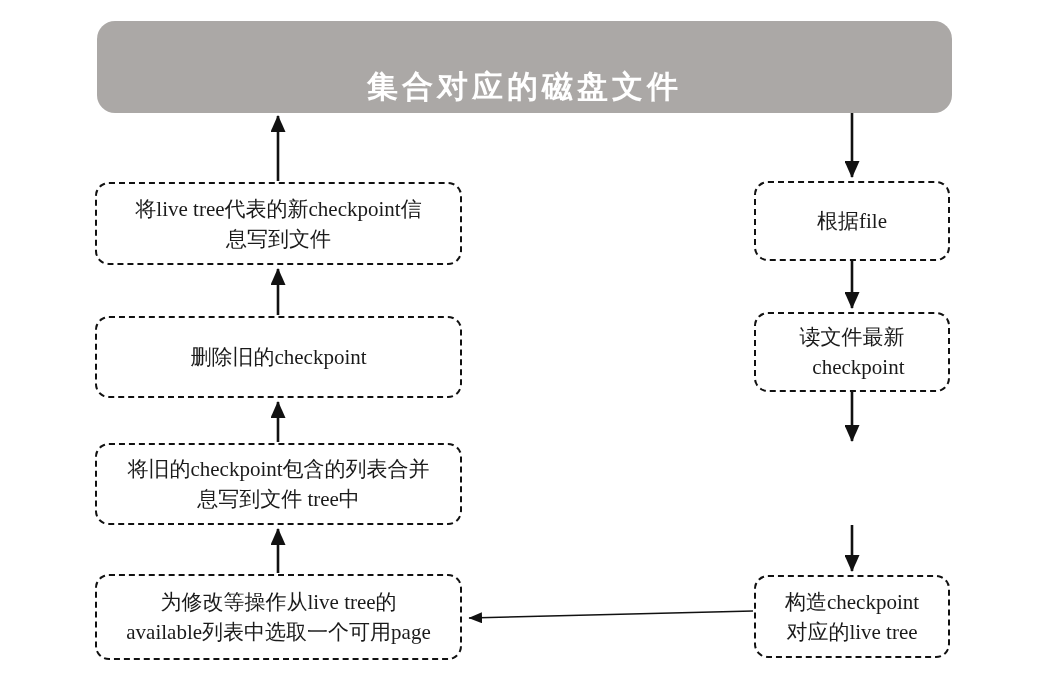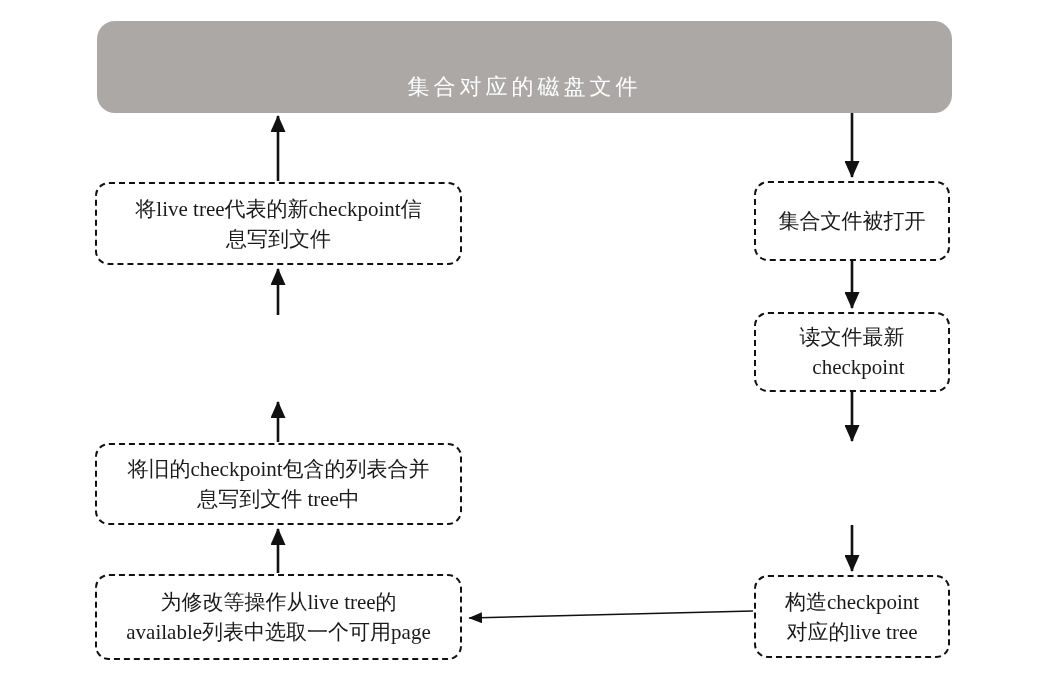--- a/index.html
+++ b/index.html
@@ -24,22 +24,22 @@
   .header {
     position: absolute;
     left: 97px; top: 21px;
     width: 855px; height: 92px;
     background: var(--header-bg);
     border-radius: 18px;
     display: flex; align-items: center; justify-content: center;
   }
   .header .title {
     color: var(--header-text);
-    font-size: 22px;
-    font-weight: normal;
+    font-size: 31px;
+    font-weight: bold;
     letter-spacing: 4px;
     white-space: nowrap;
     margin-top: 40px;
   }
   .node {
     position: absolute;
     border: 2.5px dashed var(--node-border);
     border-radius: 14px;
     background: transparent;
     color: var(--node-text);
@@ -77,31 +77,34 @@
 <div class="canvas">
 
   <div class="header">
     <span class="title">集合对应的磁盘文件</span>
   </div>
 
   <div class="node col-left n-l0">
     <span>将live tree代表的新checkpoint信
 息写到文件</span>
   </div>
+  <div class="node col-left n-l1">
+    <span>删除旧的checkpoint</span>
+  </div>
   <div class="node col-left n-l2">
     <span>将旧的checkpoint包含的列表合并
 息写到文件 tree中</span>
   </div>
   <div class="node col-left n-l3">
     <span>为修改等操作从live tree的
 available列表中选取一个可用page</span>
   </div>
 
   <div class="node col-right n-r0">
-    <span>集合文件被打开</span>
+    <span>根据file</span>
   </div>
   <div class="node col-right n-r1">
     <span>读文件最新
 checkpoint</span>
   </div>
   <div class="node col-right n-r3">
     <span>构造checkpoint
 对应的live tree</span>
   </div>
 

